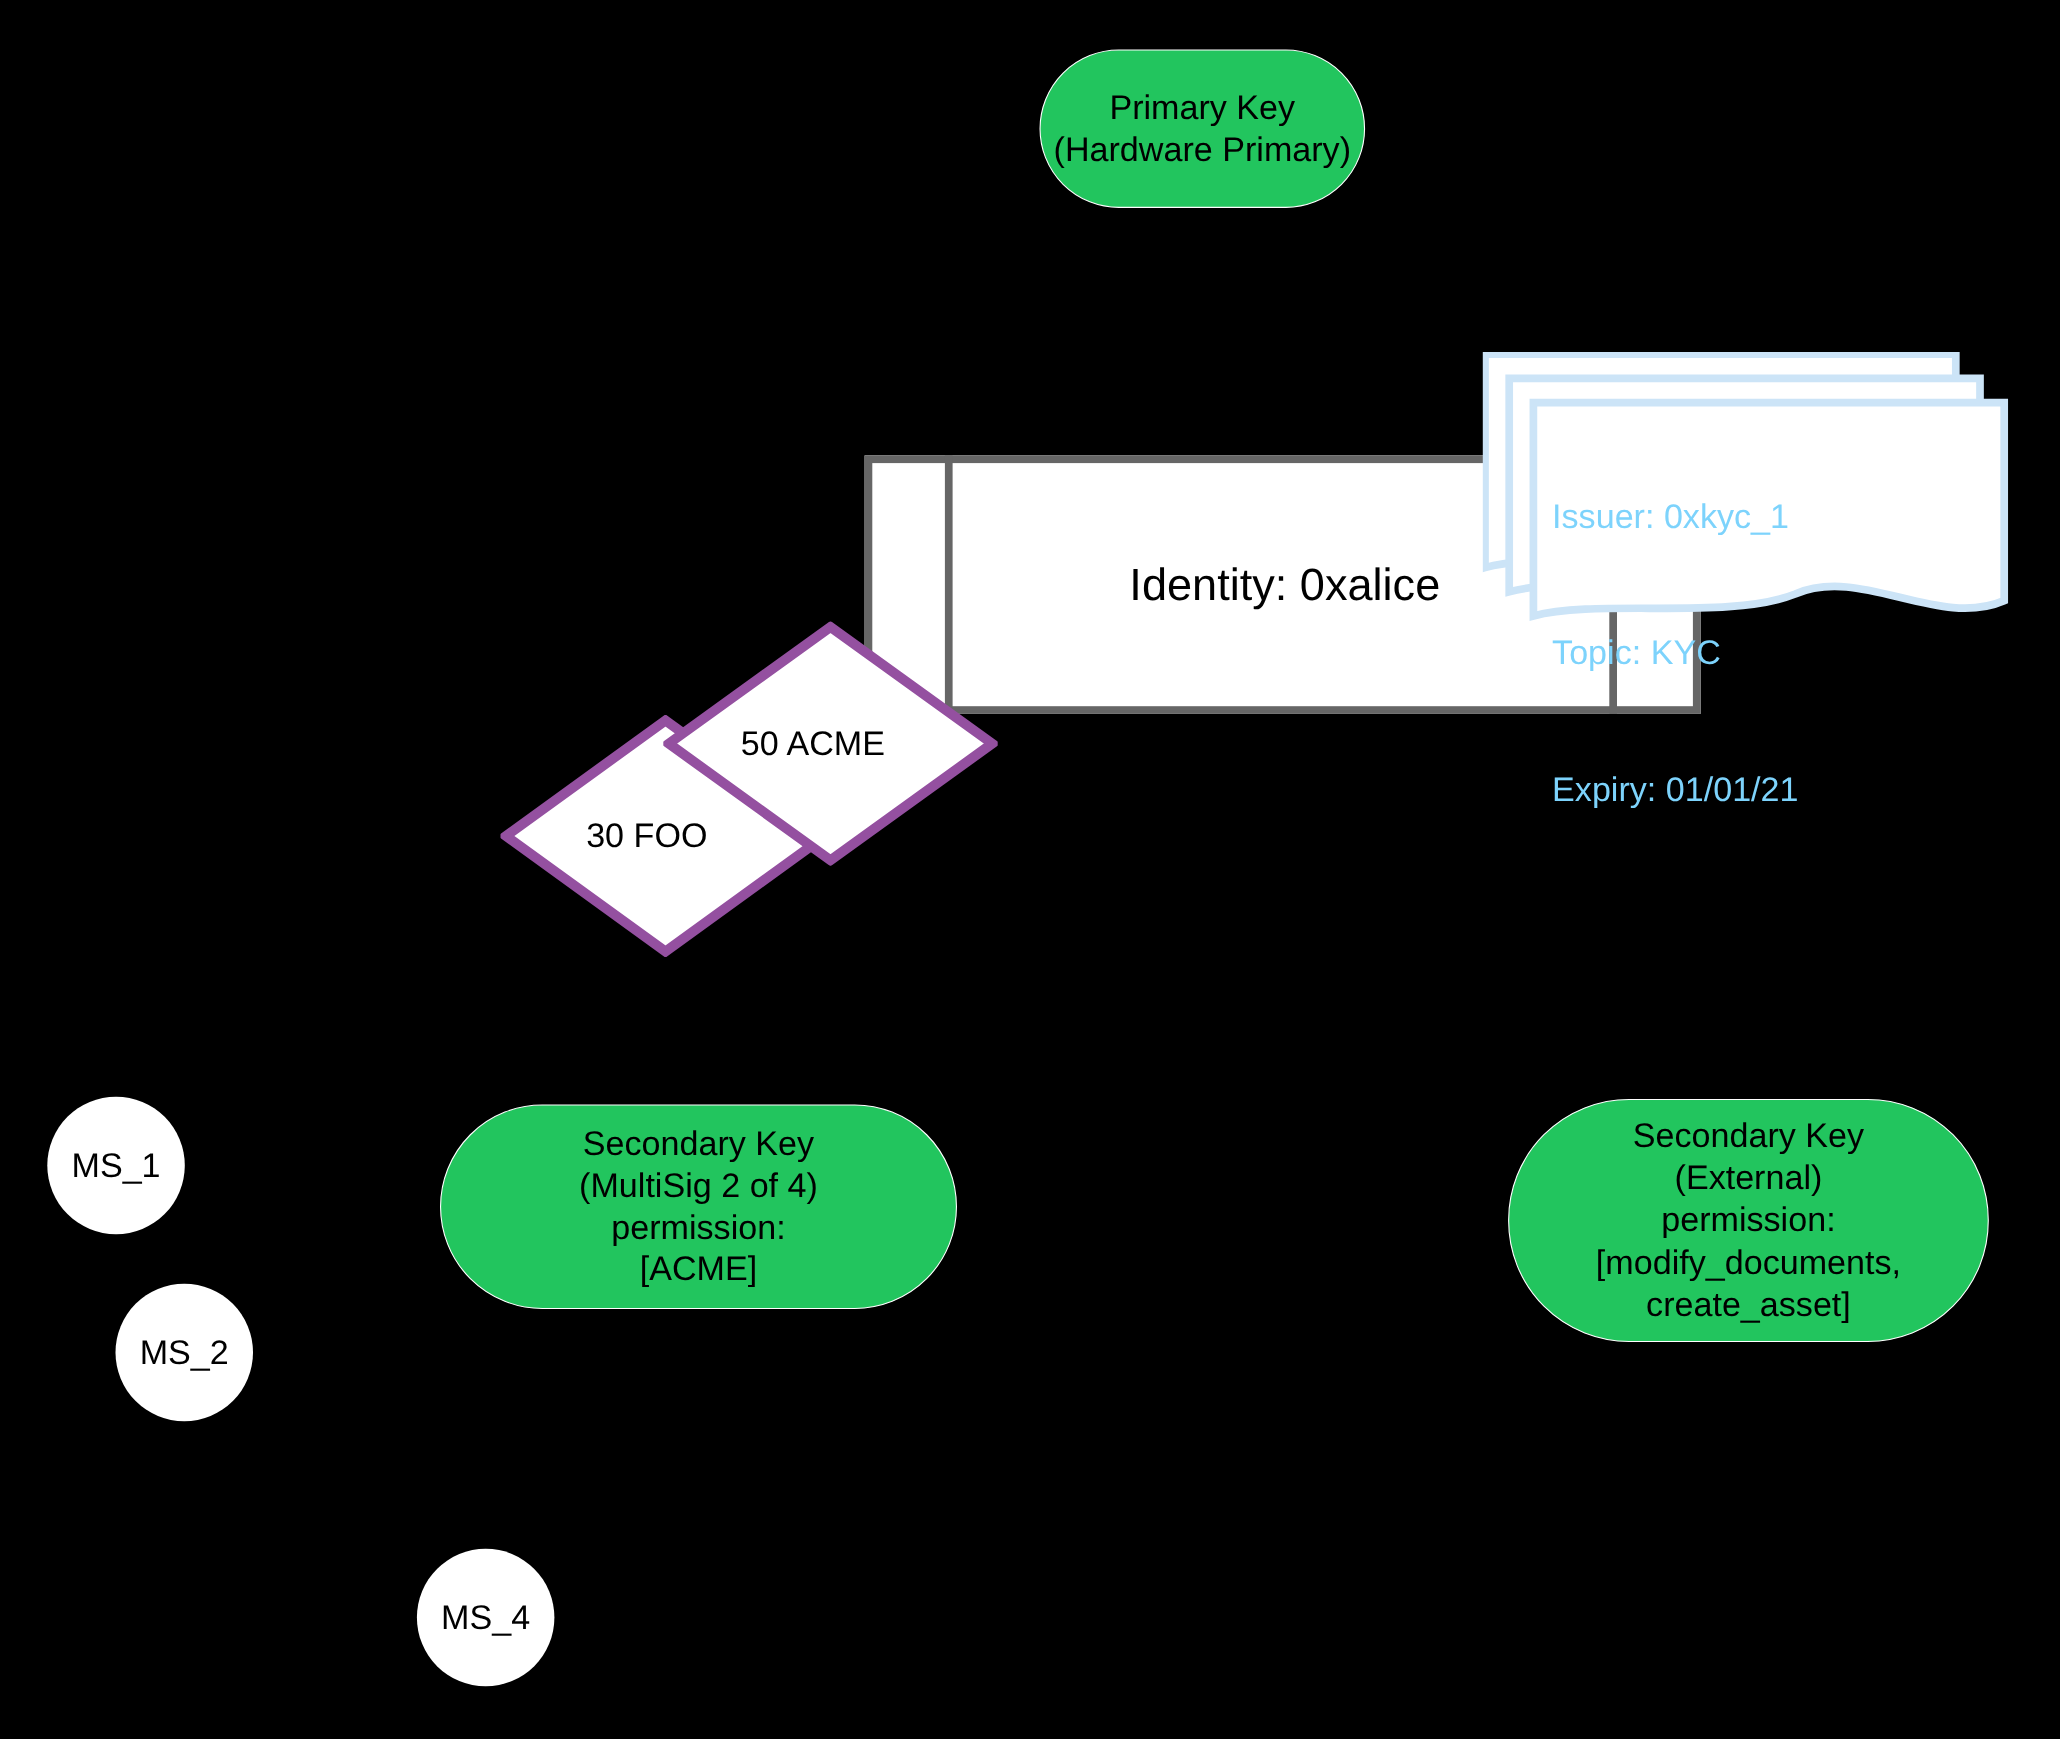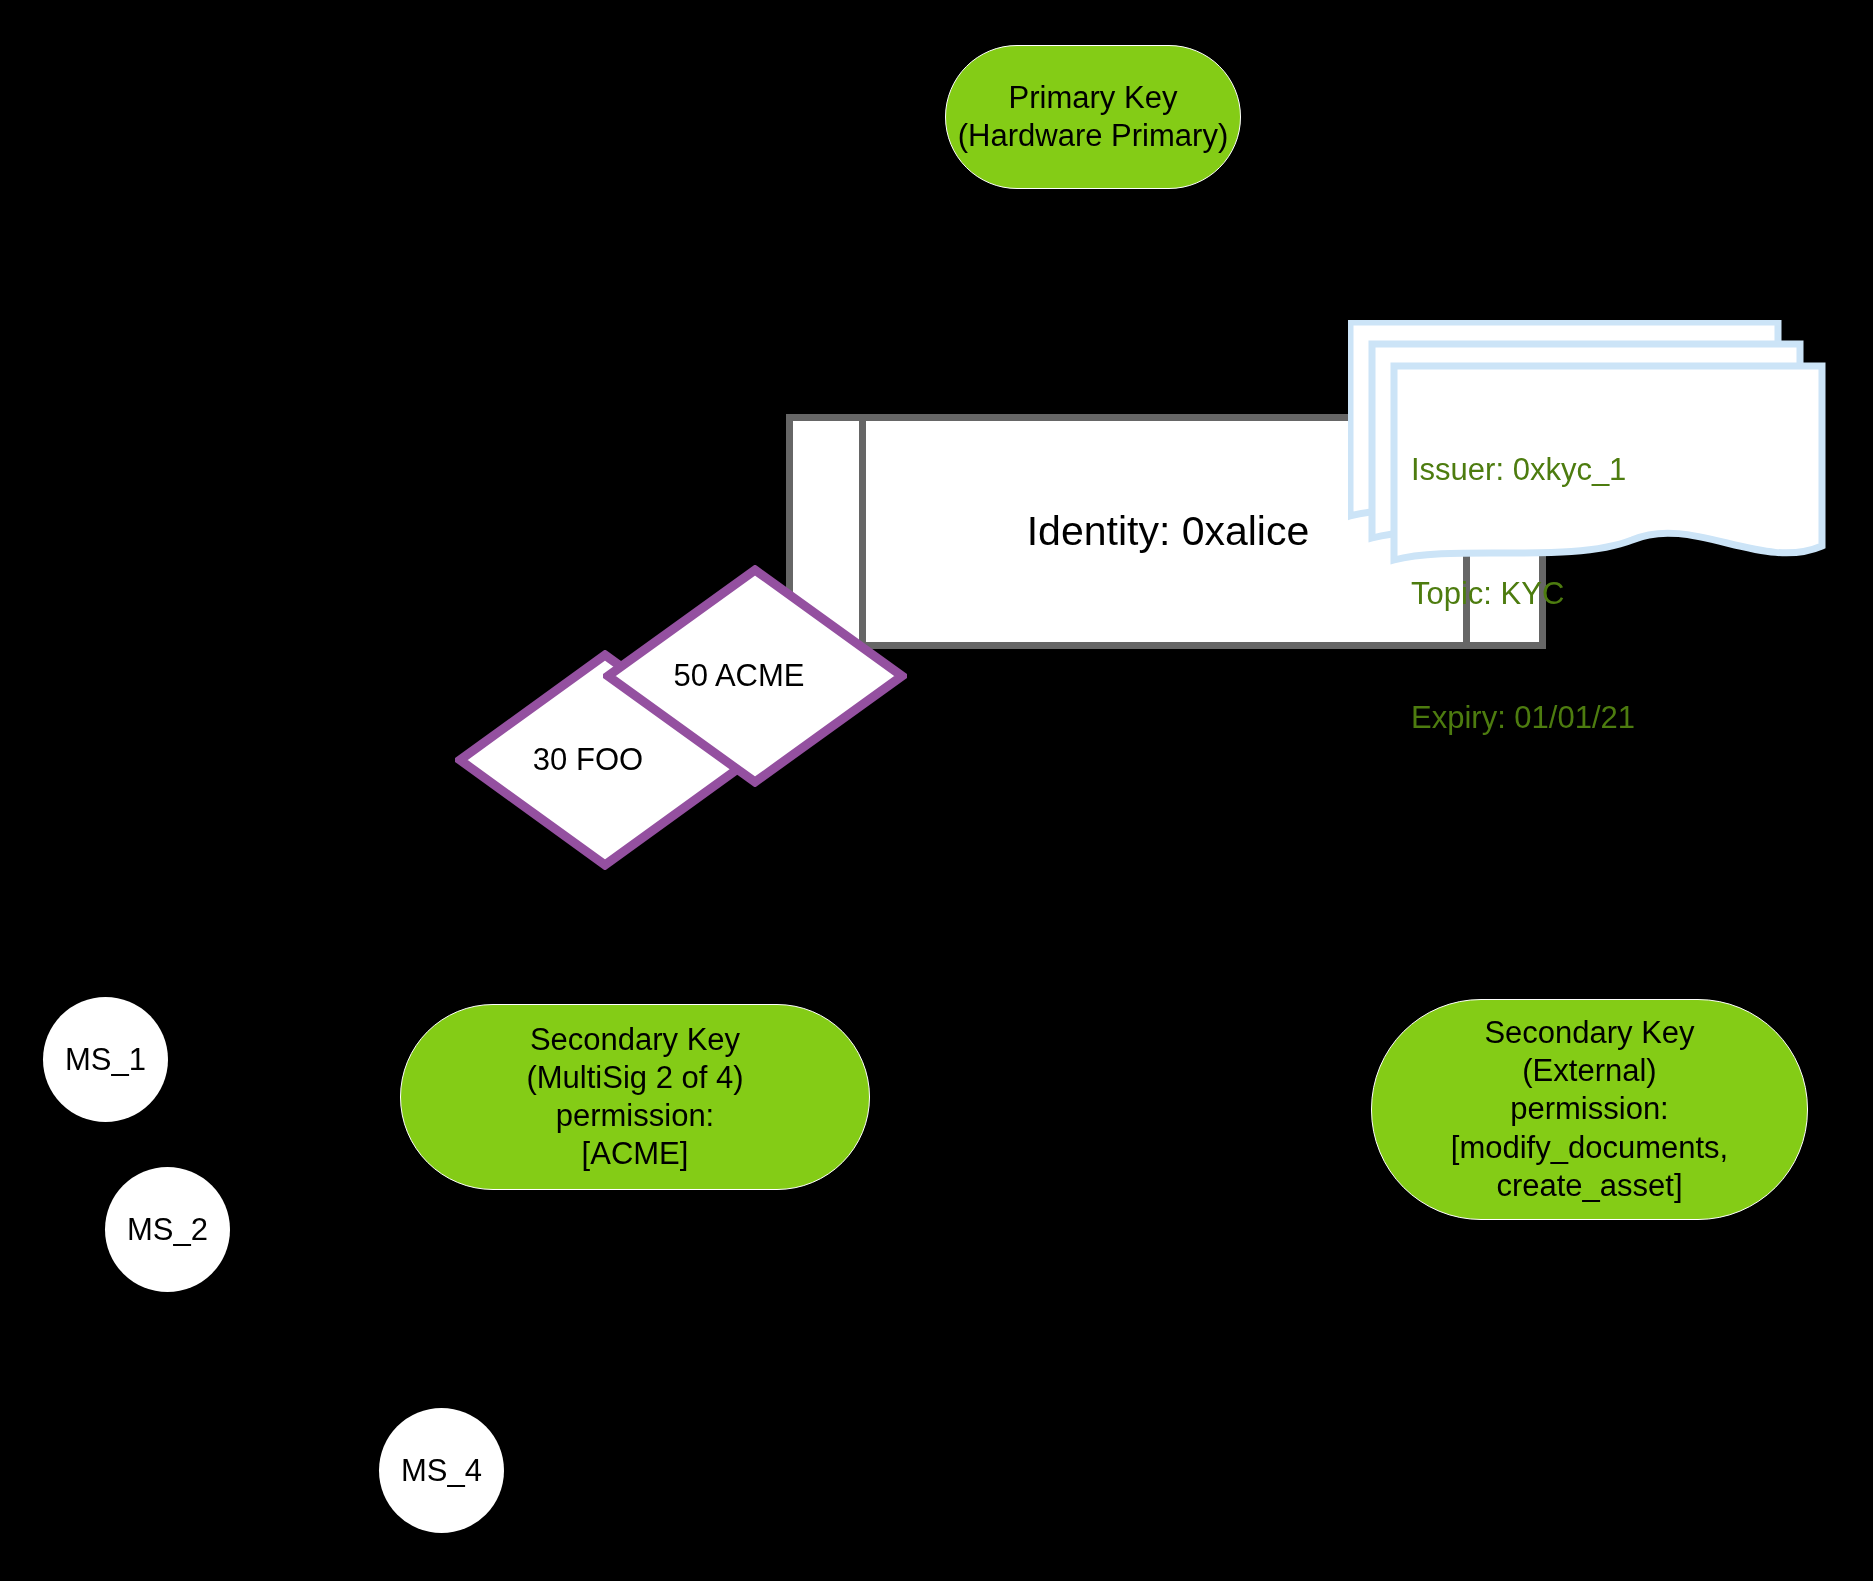--- a/index.html
+++ b/index.html
@@ -29,21 +29,21 @@
     text-align: center;
     color: #000000;
     white-space: pre;
     pointer-events: none;
   }
   .line { display: block; }
 
   
   .rounded-node {
     position: absolute;
-    background: #84cc16;
+    background: #22c55e;
     border: 1px solid #ffffff;
     box-sizing: border-box;
     display: flex;
     align-items: center;
     justify-content: center;
     text-align: center;
     color: #000000;
     line-height: 1.23;
   }
   #primary-key {
@@ -112,21 +112,21 @@
     position: absolute;
     left: 1348px; top: 320px;
     width: 500px; height: 270px;
   }
   #claims-stack svg { display: block; }
   #claims-text {
     position: absolute;
     left: 1411px; top: 367px;
     font-size: 31px;
     line-height: 1.33;
-    color: #4d7c0f;
+    color: #7dd3fc;
     white-space: pre;
   }
 
   
   .diamond-wrap { position: absolute; }
   .diamond-wrap svg { display: block; }
   .diamond-label {
     position: absolute;
     display: flex; align-items: center; justify-content: center;
     font-size: 31px;

